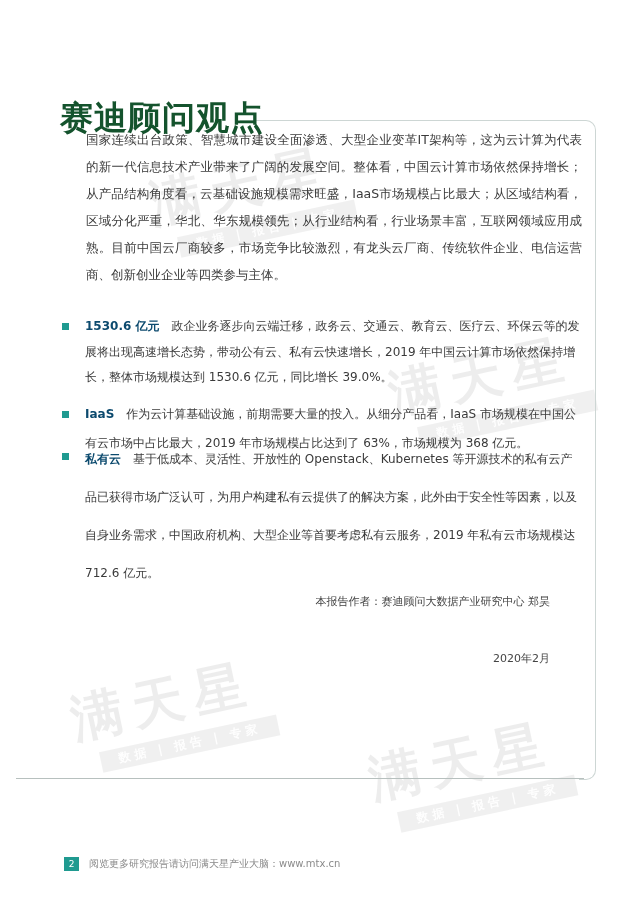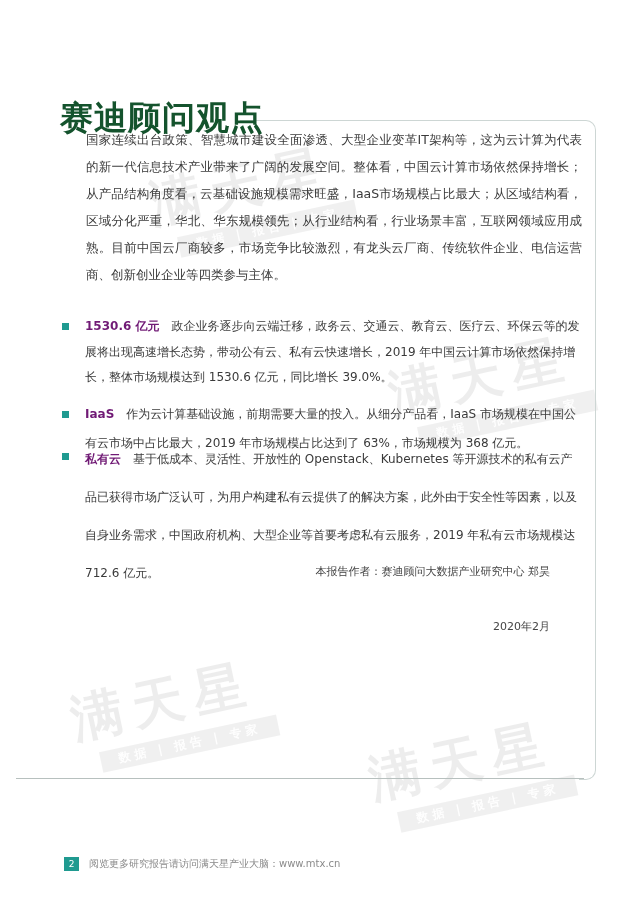--- a/index.html
+++ b/index.html
@@ -39,21 +39,21 @@
   .para {
     position: absolute; left: 62px; width: 520px;
     font-size: 12.5px; line-height: 27px; text-align: justify;
   }
   .para .indent { padding-left: 24px; }
   .bullet-item { position: absolute; left: 62px; width: 520px; font-size: 12px; line-height: 25.5px; }
   .bullet {
     position: absolute; left: 0; top: 9px; width: 7px; height: 7px; background: #1f9a90;
   }
   .bullet-body { margin-left: 23px; }
-  .kw { color: #701a75; font-weight: bold; margin-right: 12px; }
+  .kw { color: #0c4a6e; font-weight: bold; margin-right: 12px; }
   .sig { position: absolute; right: 90px; font-size: 11px; color: #444; text-align: right; }
   .footer {
     position: absolute; left: 64px; top: 857px; display: flex; align-items: center;
     font-size: 10px; color: #8a8a8a;
   }
   .page-num {
     width: 15px; height: 14px; background: #1f9a90; color: #fff; font-size: 9px;
     display: flex; align-items: center; justify-content: center; margin-right: 10px;
   }
 </style>
@@ -101,19 +101,19 @@
   </div>
 </div>
 
 <div class="bullet-item" style="top:440px; line-height:38px;">
   <span class="bullet" style="top:13px;"></span>
   <div class="bullet-body">
     <span class="kw">私有云</span><span>基于低成本、灵活性、开放性的 Openstack、Kubernetes 等开源技术的私有云产品已获得市场广泛认可，为用户构建私有云提供了的解决方案，此外由于安全性等因素，以及自身业务需求，中国政府机构、大型企业等首要考虑私有云服务，2019 年私有云市场规模达 712.6 亿元。</span>
   </div>
 </div>
 
-<div class="sig" style="top:564px;">本报告作者：赛迪顾问大数据产业研究中心  郑昊</div>
-<div class="sig" style="top:619px;">2020年2月</div>
+<div class="sig" style="top:594px;">本报告作者：赛迪顾问大数据产业研究中心  郑昊</div>
+<div class="sig" style="top:651px;">2020年2月</div>
 
 <div class="footer">
   <div class="page-num">2</div>
   <span>阅览更多研究报告请访问满天星产业大脑：www.mtx.cn</span>
 </div>
 
 </body></html>

